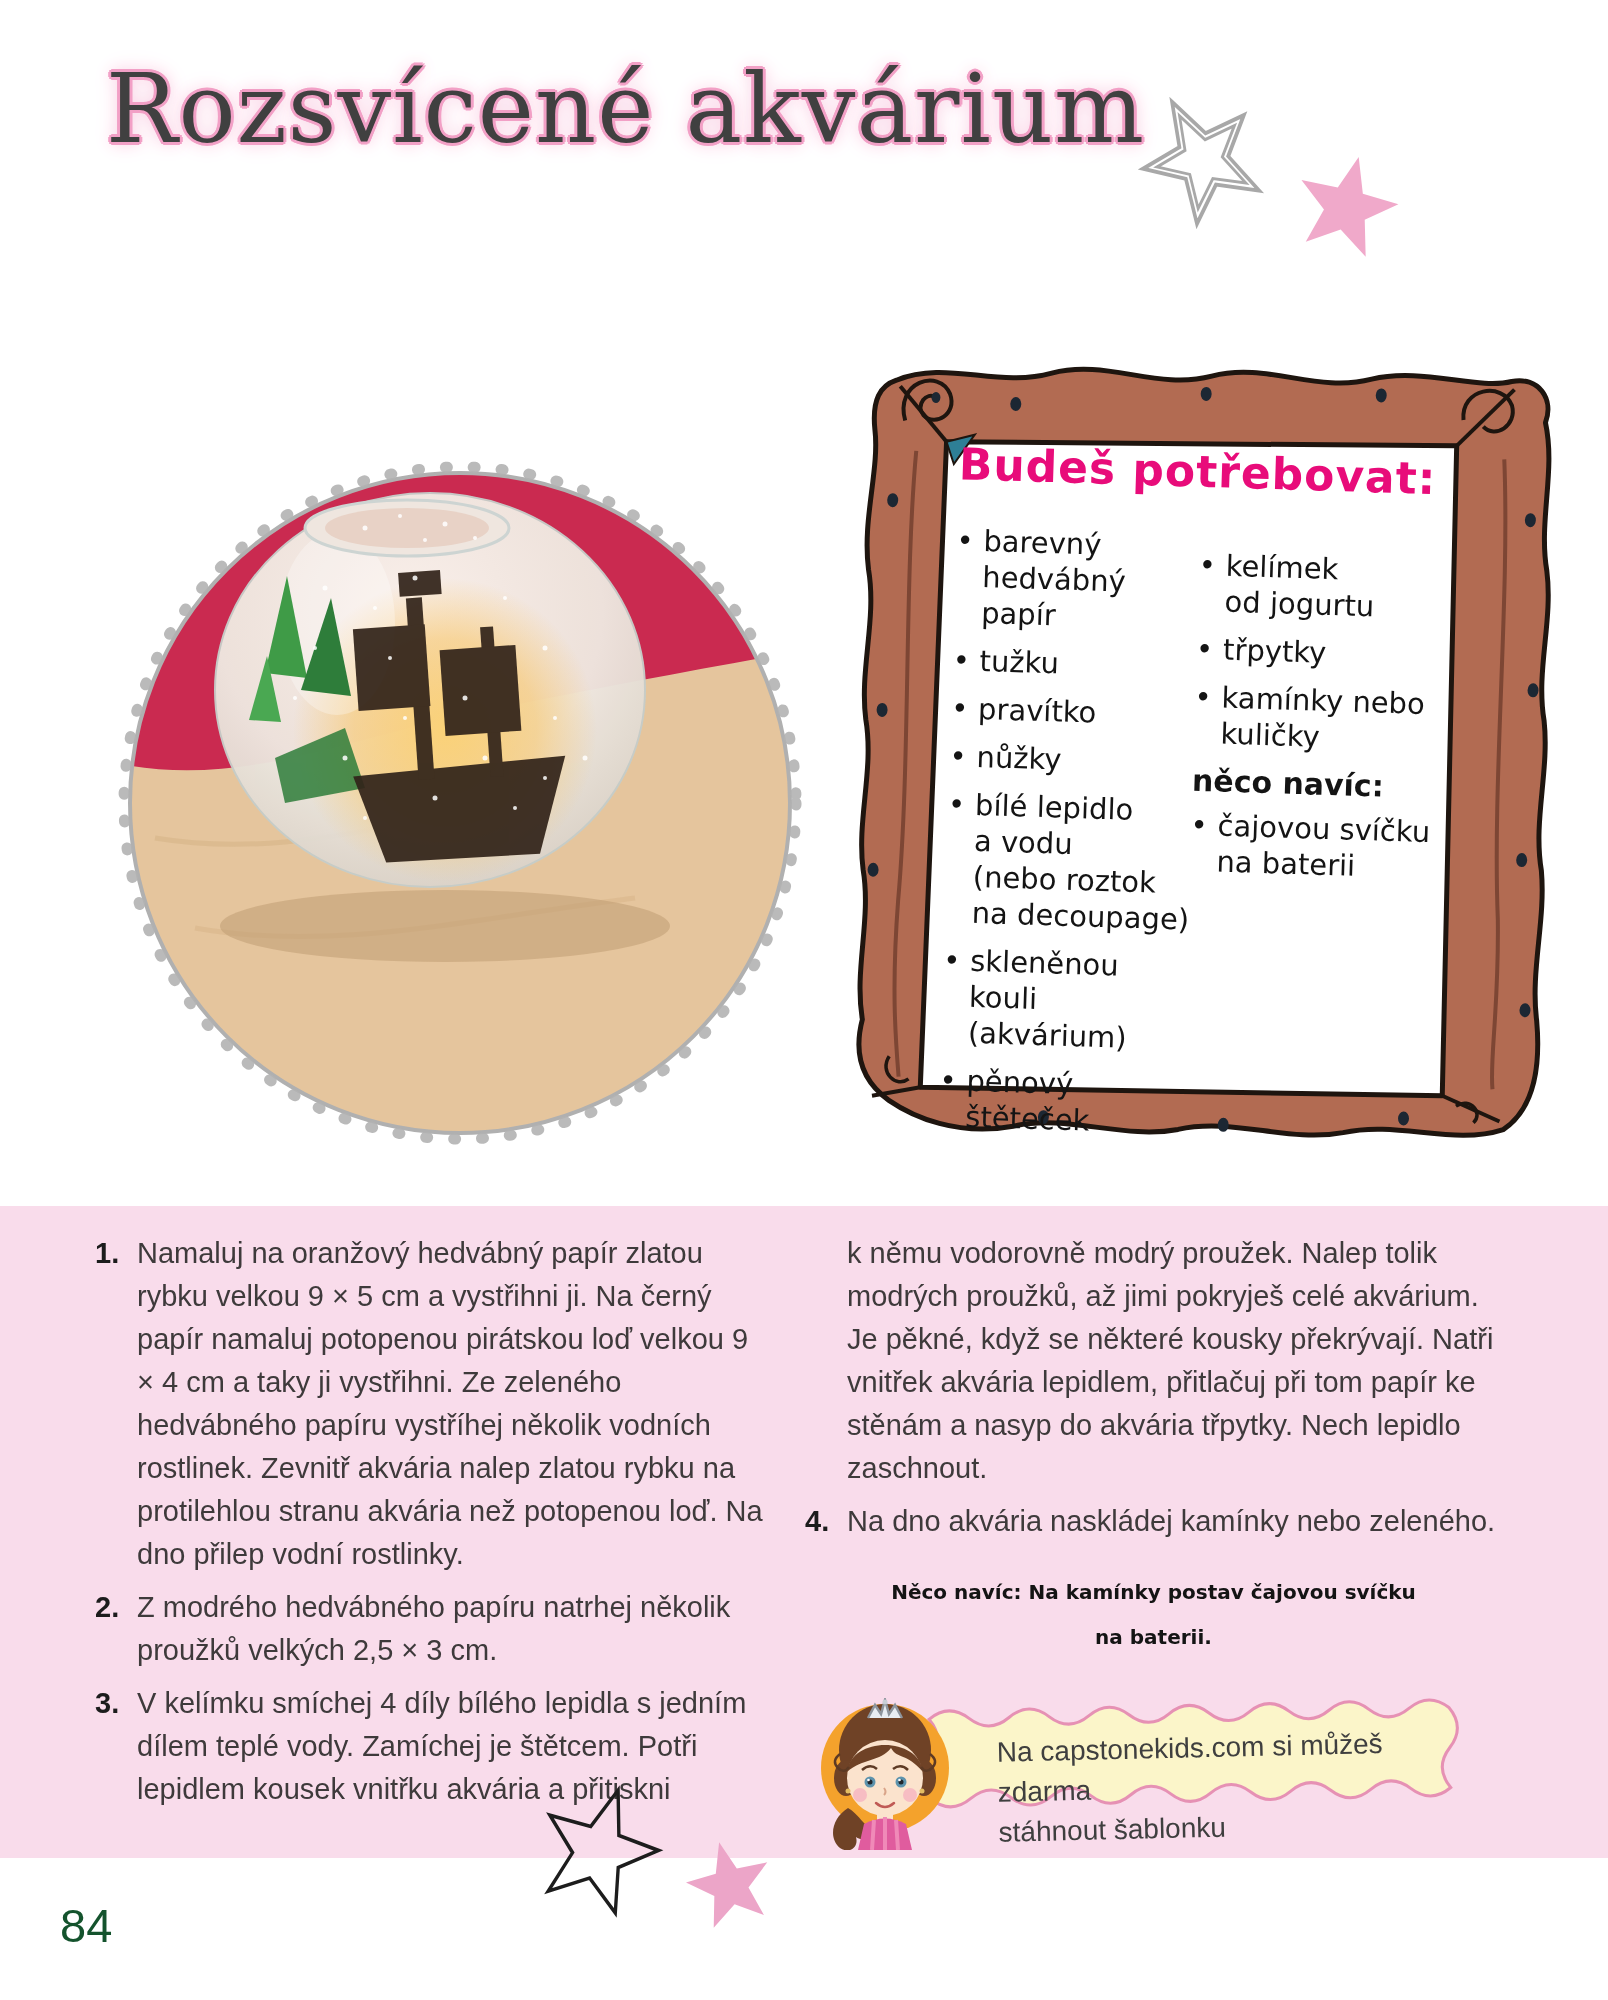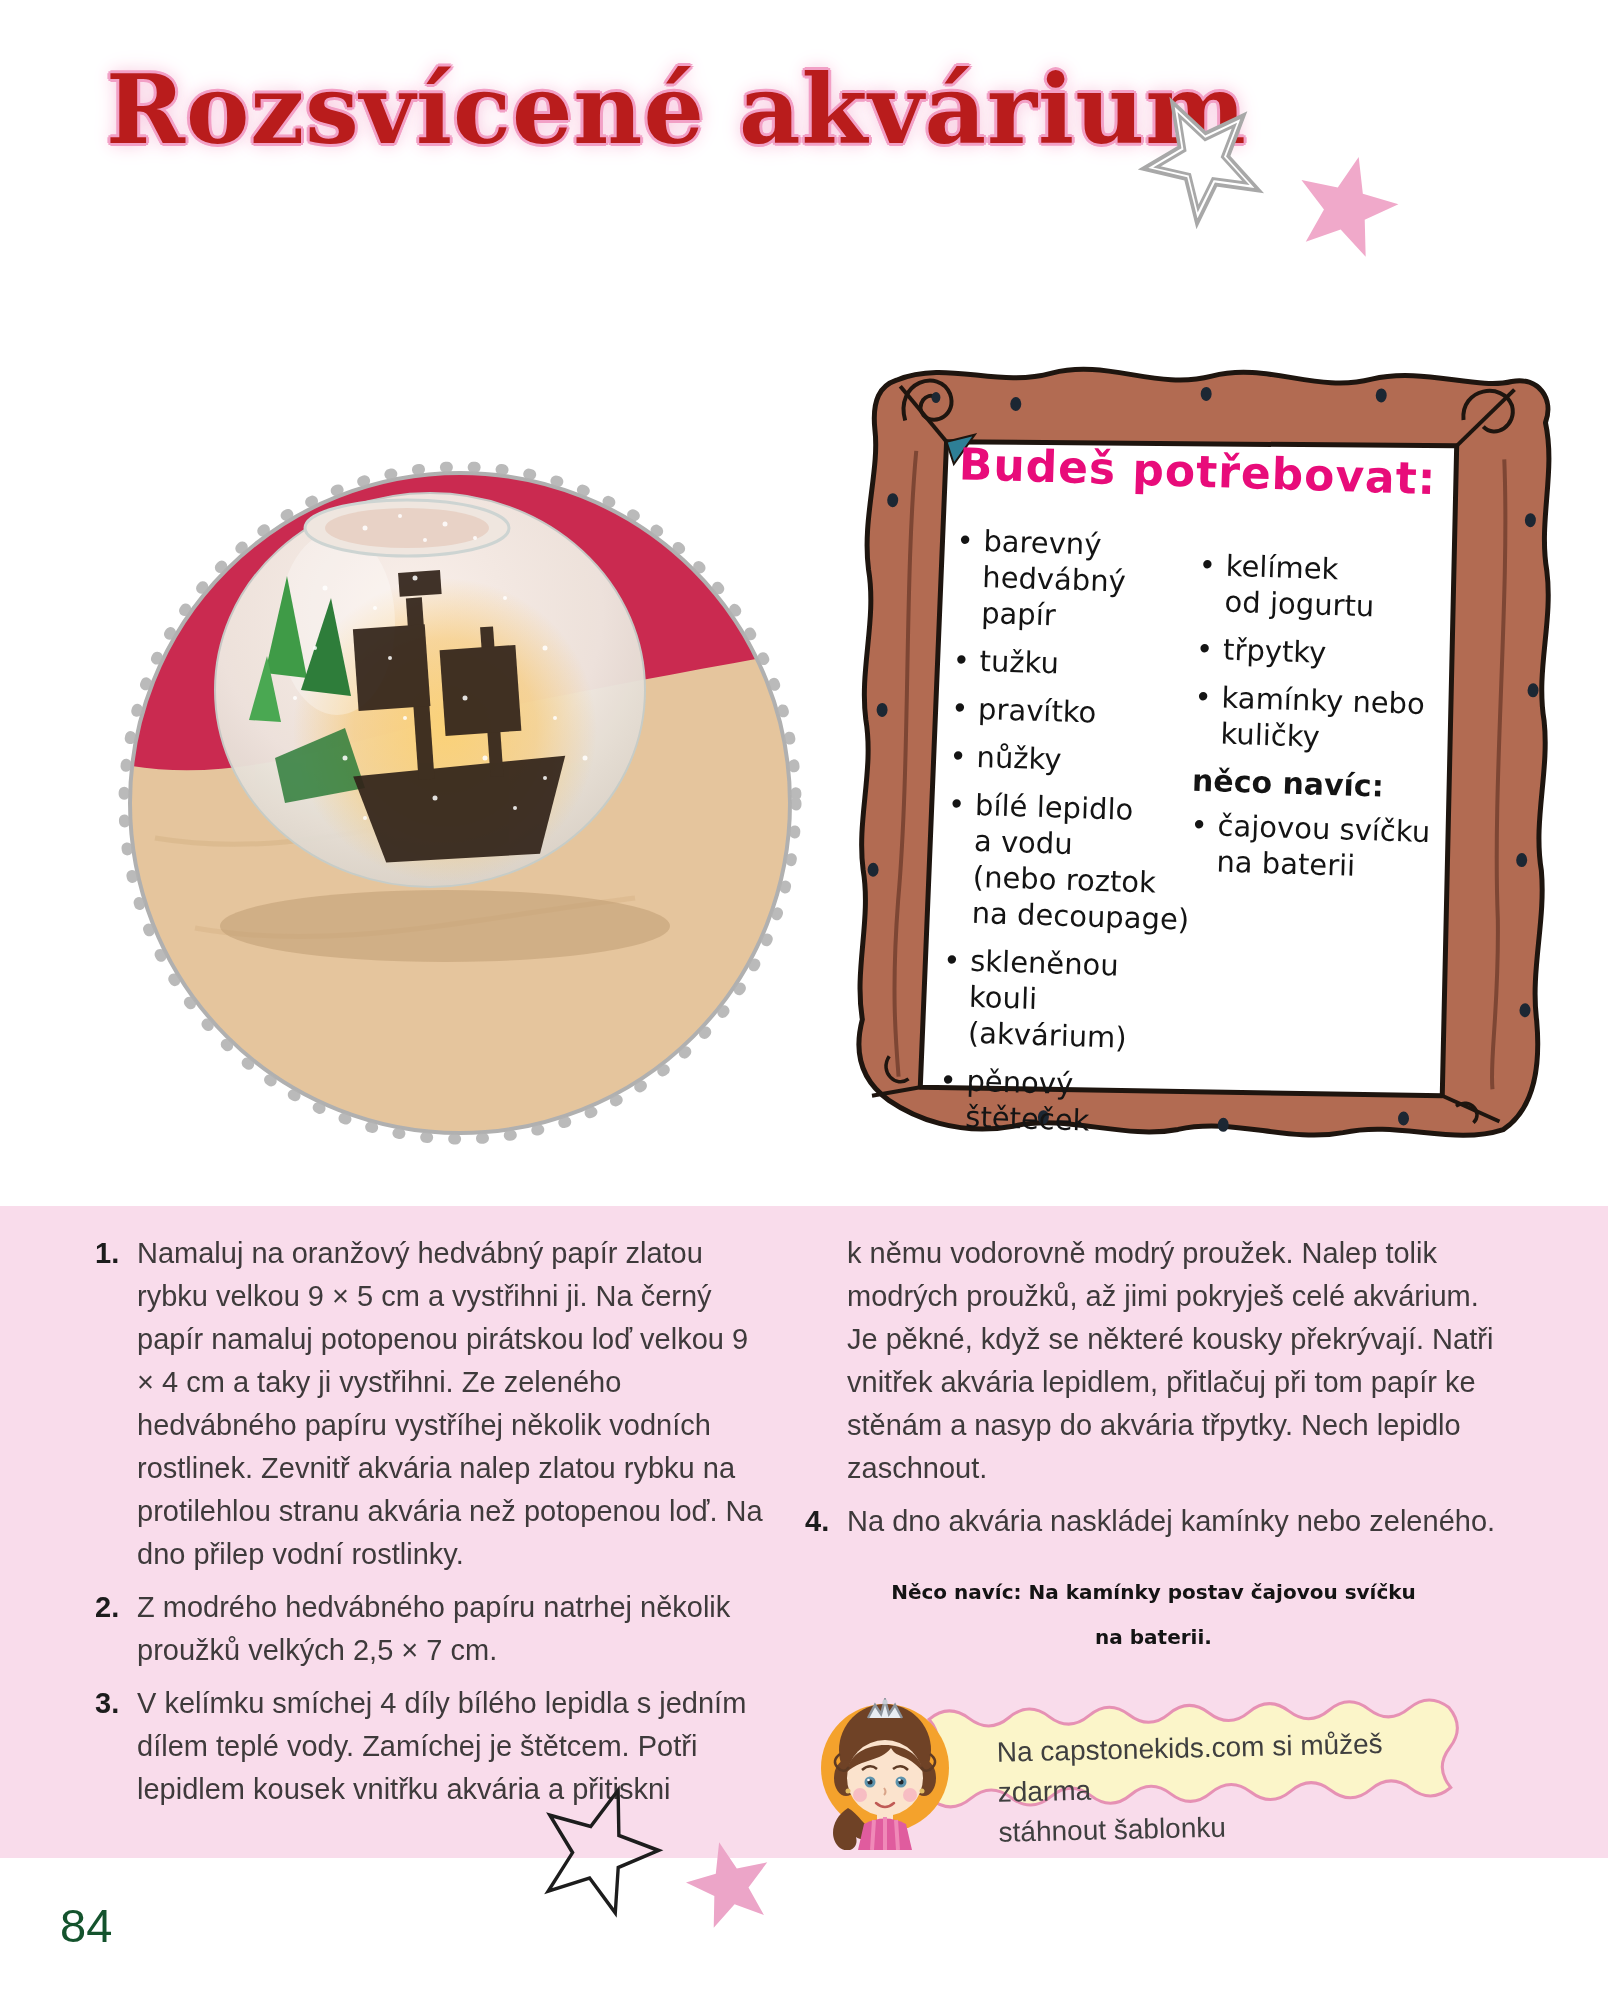--- a/index.html
+++ b/index.html
@@ -1,22 +1,22 @@
 <!DOCTYPE html>
 <html><head>
 <meta charset="utf-8">
 <style>
   html,body{margin:0;padding:0;background:#ffffff;}
   #canvas{position:relative;width:1608px;height:2000px;background:#ffffff;overflow:hidden;
           font-family:"Liberation Sans",sans-serif;}
   .abs{position:absolute;}
 
   
-  .title{left:106px;top:54px;font-family:"DejaVu Serif",serif;font-weight:700;
-         font-size:95px;letter-spacing:1px;color:#b91c1c;white-space:nowrap;
+  .title{left:106px;top:54px;font-family:"DejaVu Serif",serif;font-weight:400;
+         font-size:95px;letter-spacing:1px;color:#404040;white-space:nowrap;
          text-shadow:3px 0 0 #f2a0c6,-3px 0 0 #f2a0c6,0 3px 0 #f2a0c6,0 -3px 0 #f2a0c6,
                      2px 2px 0 #f2a0c6,-2px -2px 0 #f2a0c6,2px -2px 0 #f2a0c6,-2px 2px 0 #f2a0c6,
                      0 0 16px #f9c9df,0 0 26px #fadcEB;}
   .intro{left:112px;top:184px;width:830px;font-size:30px;line-height:48px;
          color:#e60d7a;white-space:pre-line;}
 
   
   .photo{left:115px;top:458px;width:690px;height:690px;}
 
   
@@ -217,21 +217,21 @@
 
   <div class="abs band"></div>
 
   <div class="abs col col-left">
     <div class="step">
       <span class="num">1.</span>
       <div class="txt">Namaluj na oranžový hedvábný papír zlatou rybku velkou 9 × 5 cm a vystřihni ji. Na černý papír namaluj potopenou pirátskou loď velkou 9 × 4 cm a taky ji vystřihni. Ze zeleného hedvábného papíru vystříhej několik vodních rostlinek. Zevnitř akvária nalep zlatou rybku na protilehlou stranu akvária než potopenou loď. Na dno přilep vodní rostlinky.</div>
     </div>
     <div class="step">
       <span class="num">2.</span>
-      <div class="txt">Z modrého hedvábného papíru natrhej několik proužků velkých 2,5 × 7 cm.</div>
+      <div class="txt">Z modrého hedvábného papíru natrhej několik proužků velkých 2,5 × 3 cm.</div>
     </div>
     <div class="step">
       <span class="num">3.</span>
       <div class="txt">V kelímku smíchej 4 díly bílého lepidla s jedním dílem teplé vody. Zamíchej je štětcem. Potři lepidlem kousek vnitřku akvária a přitiskni</div>
     </div>
   </div>
 
   <div class="abs col col-right">
     <div class="cont">k němu vodorovně modrý proužek. Nalep tolik modrých proužků, až jimi pokryješ celé akvárium. Je pěkné, když se některé kousky překrývají. Natři vnitřek akvária lepidlem, přitlačuj při tom papír ke stěnám a nasyp do akvária třpytky. Nech lepidlo zaschnout.</div>
     <div class="step" style="margin-top:10px;">

